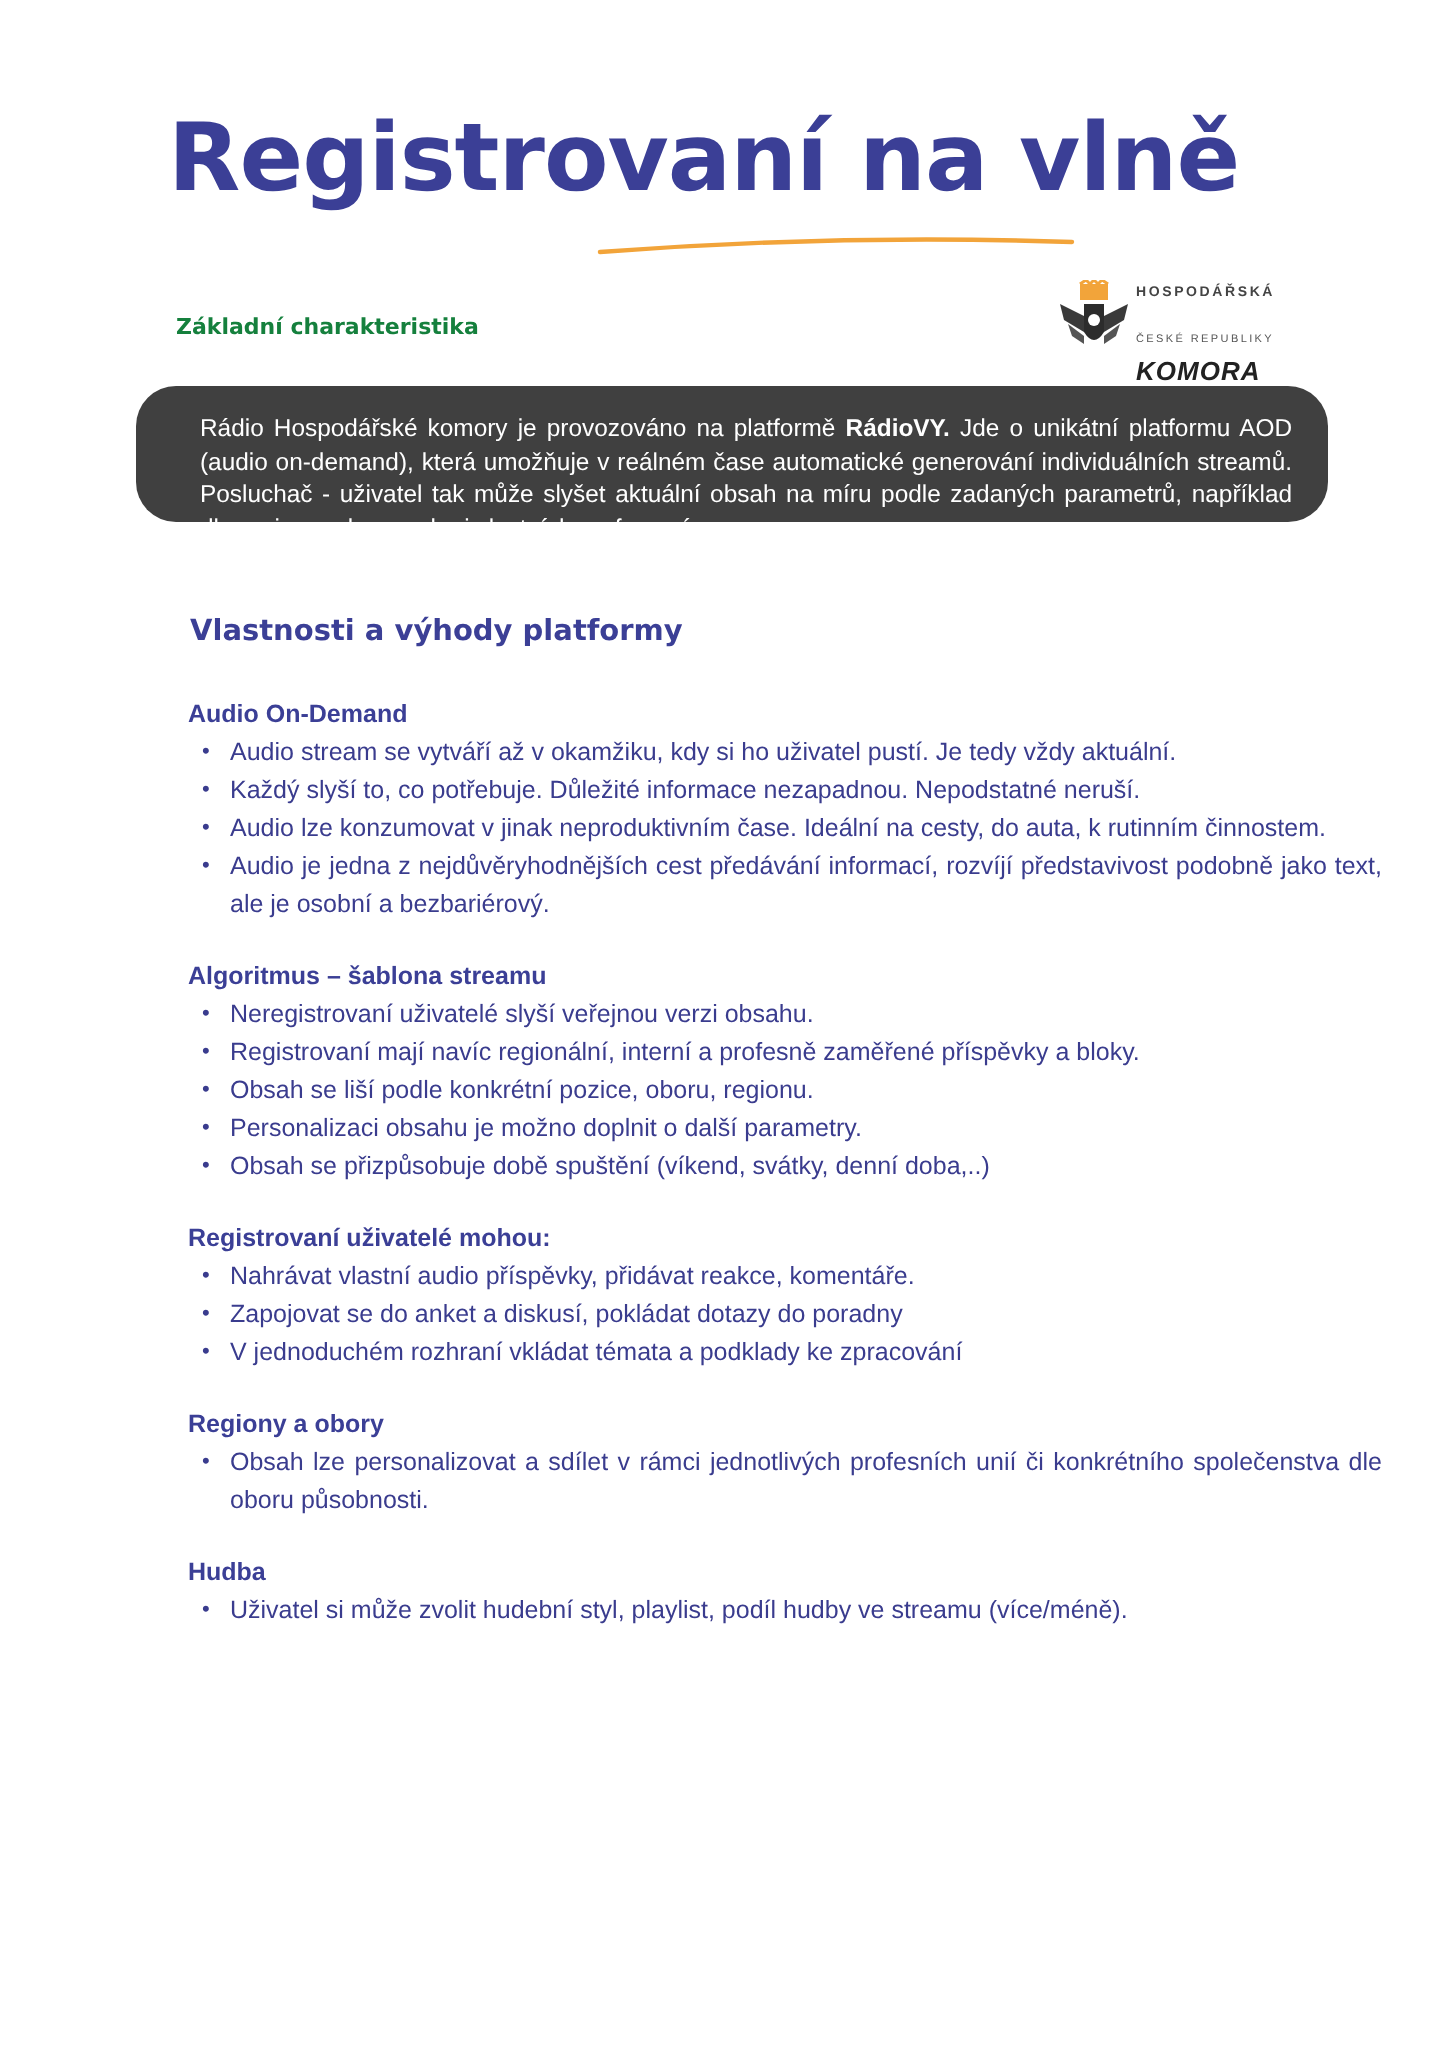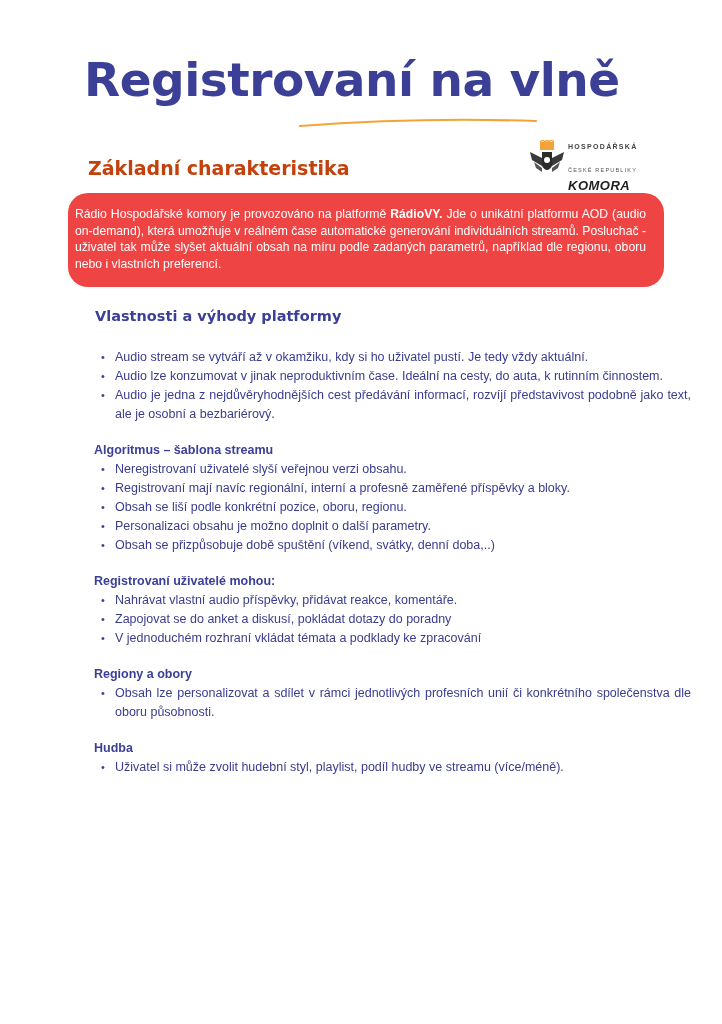--- a/index.html
+++ b/index.html
@@ -10,30 +10,30 @@
     .title {
       position: absolute; left: 84px; top: 52px;
       font-family: "DejaVu Sans", sans-serif; font-weight: bold;
       font-size: 47px; letter-spacing: -0.5px; color: #3b3f96; margin: 0;
       white-space: nowrap;
     }
     .swoosh { position: absolute; left: 298px; top: 115px; width: 240px; height: 14px; }
     .section-title {
       position: absolute; left: 88px; top: 157px;
       font-family: "DejaVu Sans", sans-serif; font-weight: bold;
-      font-size: 19px; color: #c2410c; margin: 0; text-align: right;
+      font-size: 11px; color: #15803d; margin: 0; text-align: right;
     }
     .logo { position: absolute; left: 528px; top: 140px; width: 120px; height: 40px; }
     .logo .txt1 { position: absolute; left: 40px; top: 3px; font-size: 7px; letter-spacing: 1.3px; color: #444; font-weight: bold; }
     .logo .txt2 { position: absolute; left: 40px; top: 11px; font-size: 13px; font-weight: bold; font-style: italic; color: #222; letter-spacing: 0.5px; margin-top: 27px; }
     .logo .txt3 { position: absolute; left: 40px; top: 27px; font-size: 5.5px; letter-spacing: 1.2px; color: #555; }
     .intro-box {
-      position: absolute; left: 68px; top: 193px; width: 596px; height: 94px;
-      background: #ef4444; border-radius: 20px; box-sizing: border-box;
-      padding: 13px 18px 0 7px;
+      position: absolute; left: 68px; top: 193px; width: 596px; height: 68px;
+      background: #404040; border-radius: 20px; box-sizing: border-box;
+      padding: 13px 18px 0 32px;
     }
     .intro-box p {
       margin: 0; color: #ffffff; font-size: 12.2px; line-height: 16.5px;
       text-align: justify;
     }
     .intro-box b { font-weight: bold; }
     .content { position: absolute; left: 94px; top: 308px; width: 597px; }
     .h2 {
       font-family: "DejaVu Sans", sans-serif; font-weight: bold;
       font-size: 14.5px; color: #3b3f96; margin: 0 0 24px 1px;
@@ -77,22 +77,24 @@
 </div>
 
 <div class="intro-box">
   <p><span>Rádio Hospodářské komory je provozováno na platformě </span><b>RádioVY.</b><span> Jde o unikátní platformu AOD (audio on-demand), která umožňuje v reálném čase automatické generování individuálních streamů. Posluchač - uživatel tak může slyšet aktuální obsah na míru podle zadaných parametrů, například dle regionu, oboru nebo i vlastních preferencí.</span></p>
 </div>
 
 <div class="content">
   <h3 class="h2">Vlastnosti a výhody platformy</h3>
 
   <div class="group">
+    <div class="group-title">Audio On-Demand</div>
     <ul>
       <li>Audio stream se vytváří až v okamžiku, kdy si ho uživatel pustí. Je tedy vždy aktuální.</li>
+      <li>Každý slyší to, co potřebuje. Důležité informace nezapadnou. Nepodstatné neruší.</li>
       <li>Audio lze konzumovat v jinak neproduktivním čase. Ideální na cesty, do auta, k rutinním činnostem.</li>
       <li>Audio je jedna z nejdůvěryhodnějších cest předávání informací, rozvíjí představivost podobně jako text, ale je osobní a bezbariérový.</li>
     </ul>
   </div>
 
   <div class="group">
     <div class="group-title">Algoritmus – šablona streamu</div>
     <ul>
       <li>Neregistrovaní uživatelé slyší veřejnou verzi obsahu.</li>
       <li>Registrovaní mají navíc regionální, interní a profesně zaměřené příspěvky a bloky.</li>

